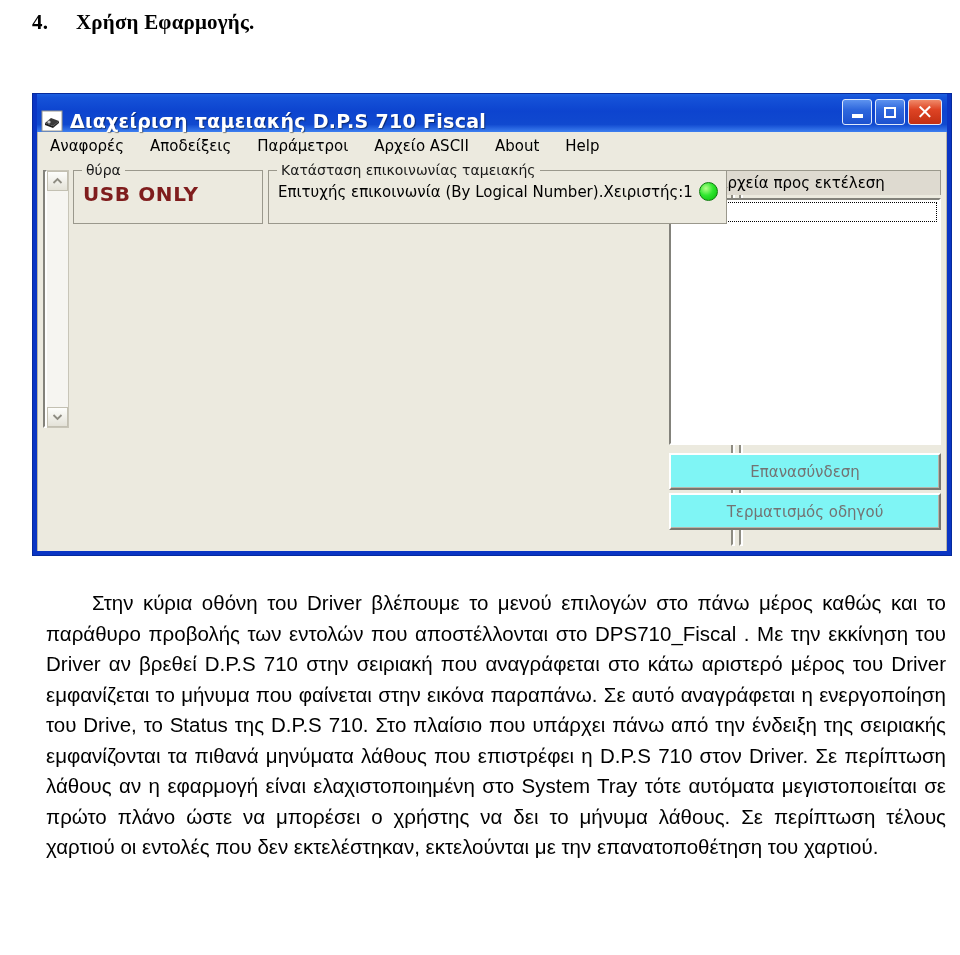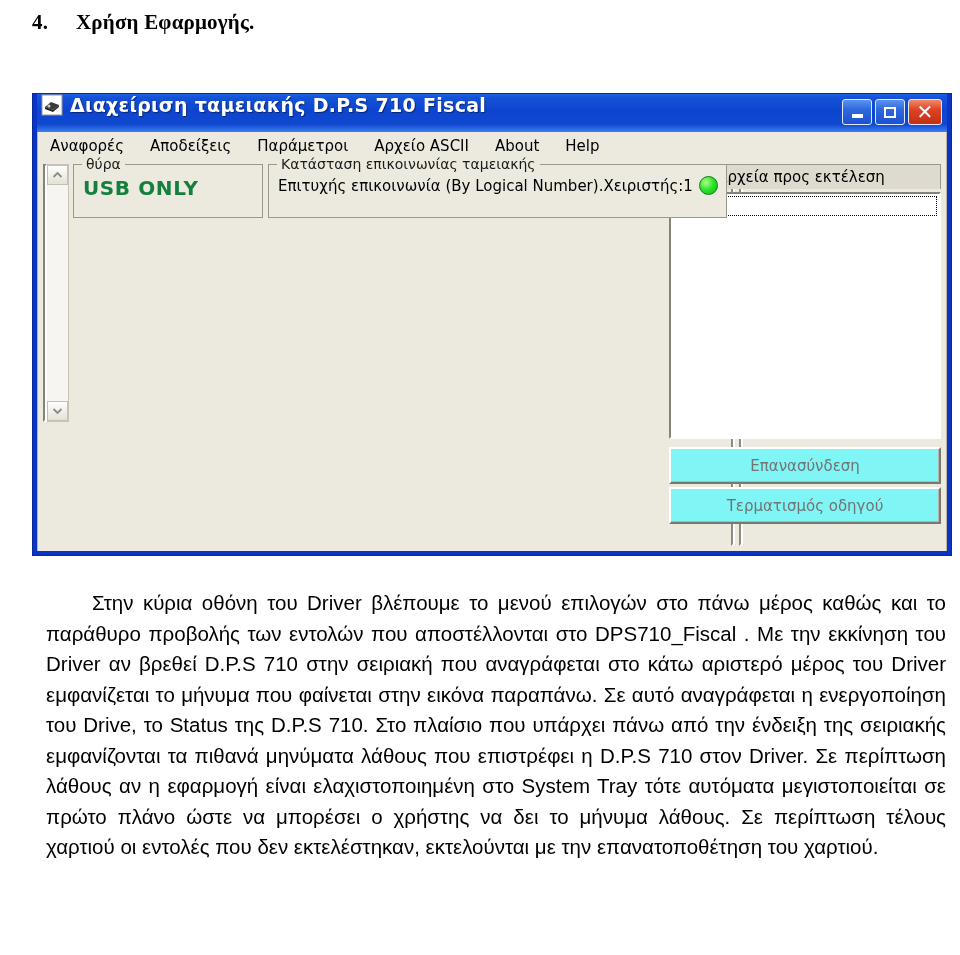--- a/index.html
+++ b/index.html
@@ -50,21 +50,21 @@
     border: 1px solid #062a9c;
     padding: 0 4px 4px 4px;
     display: flex;
     flex-direction: column;
   }
   .titlebar {
     height: 38px;
     background: linear-gradient(to bottom,
         #1c5fe0 0%, #1552d8 10%, #0d44cf 45%, #1049cf 80%, #3d7ff0 100%);
     display: flex;
-    align-items: flex-start;
+    align-items: flex-end;
     padding-left: 4px;
     position: relative;
     flex: none;
   }
   .win-icon {
     width: 22px;
     height: 22px;
     margin-right: 7px;
     position: relative;
     flex: none;
@@ -115,20 +115,21 @@
 
   
   .client {
     flex: 1;
     background: #eceadf;
     border-left: 1px solid #b9b6a8;
     border-right: 1px solid #b9b6a8;
     display: flex;
     flex-direction: column;
     min-height: 0;
+    gap: 6px;
   }
   .menubar {
     height: 28px;
     background: #eceadf;
     display: flex;
     align-items: center;
     padding-left: 10px;
     gap: 22px;
     flex: none;
   }
@@ -223,21 +224,21 @@
     font-family: "DejaVu Sans", sans-serif;
     font-size: 14px;
     color: #1a1a1a;
     white-space: nowrap;
   }
   .gb-port { width: 190px; flex: none; }
   .port-value {
     font-family: "DejaVu Sans", sans-serif;
     font-size: 20px;
     font-weight: bold;
-    color: #15803d;
+    color: #7f1d1d;
     letter-spacing: 0.6px;
     margin-top: 1px;
   }
   .gb-comm { flex: 1; min-width: 0; }
   .comm-line {
     display: flex;
     align-items: center;
     gap: 6px;
     margin-top: 1px;
   }

